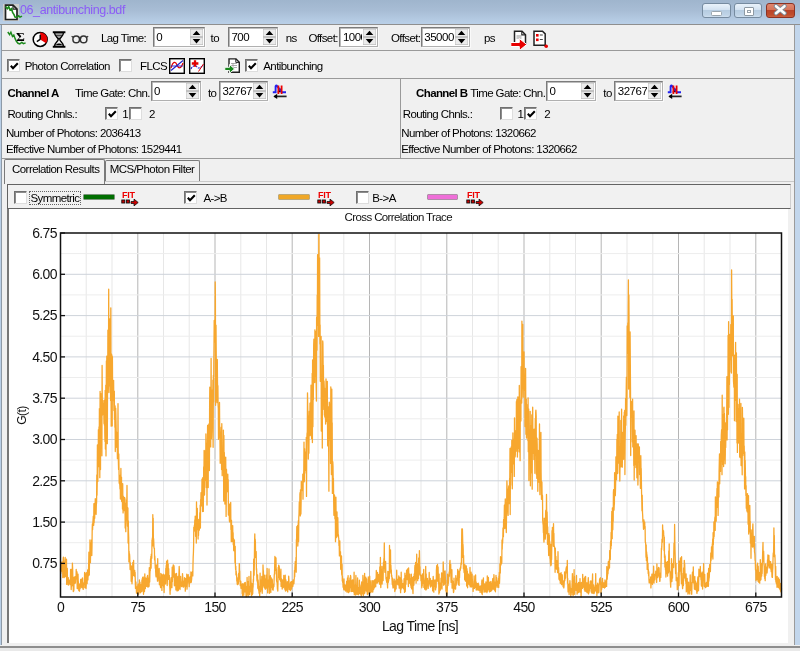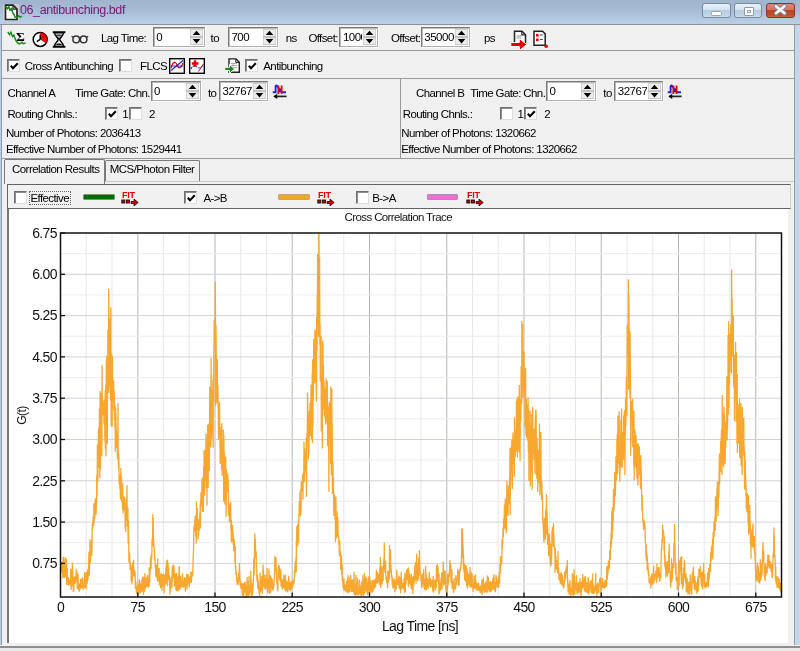--- a/index.html
+++ b/index.html
@@ -1,37 +1,37 @@
 <!DOCTYPE html>
 <html><head>
 <meta charset="utf-8">
 <style>
 * { margin:0; padding:0; box-sizing:border-box; }
 html,body { width:800px; height:651px; overflow:hidden; }
 body { font-family:"Liberation Sans", sans-serif; font-size:11.5px; letter-spacing:-0.6px; color:#000; background:#f0f0f0; position:relative; }
 .abs { position:absolute; }
 #titlebar { left:0; top:0; width:800px; height:24px;
   background:linear-gradient(#9fb5cd,#a8bdd5 45%,#b2c8e0 75%,#bad0e8); }
-#title-text { left:20px; top:4px; color:#701a75; font-size:12.5px; letter-spacing:-0.4px; }
+#title-text { left:20px; top:4px; color:#8b5cf6; font-size:12.5px; letter-spacing:-0.4px; }
 
 #leftframe { left:0; top:24px; width:2px; height:624px; background:linear-gradient(90deg,#b9cfe7 0,#b9cfe7 1px,#8e9aa7 1px); }
 #rightframe { left:794px; top:24px; width:6px; height:624px; background:linear-gradient(90deg,#9b9b9b 0,#9b9b9b 1.2px,#c2d6ec 1.2px); }
 #bottomframe { left:0px; top:645px; width:800px; height:6px; background:linear-gradient(#f0f0f0 0, #f0f0f0 0.8px, #8e8e8e 0.8px, #8e8e8e 3.2px, #e9e9e9 3.2px); }
 .lab { position:absolute; white-space:nowrap; line-height:13px; }
 .cb { position:absolute; width:13px; height:13px; background:#fff; border:1px solid #707070; border-right-color:#ddd; border-bottom-color:#ddd; box-shadow:inset 1px 1px 0 #8c8c8c; }
 .cb svg { position:absolute; left:0px; top:0px; }
 .field { position:absolute; background:#fff; border:1.2px solid #7b7b7b; border-right-color:#b0b0b0; border-bottom-color:#b0b0b0; box-shadow:inset 0.8px 0.8px 0 #a8a8a8, 0.8px 0.8px 0 #fdfdfd; }
 .field .val { position:absolute; left:2.5px; top:2.5px; font-size:11.5px; letter-spacing:-0.5px; white-space:nowrap; overflow:hidden; }
 
 .tab { position:absolute; background:#f1f1f1; border:1px solid #7a7a7a; border-bottom:none; border-radius:2px 2px 0 0; }
 #legend { left:7.2px; top:183.7px; width:784px; height:25.2px; background:#f1f1f1; border:1.2px solid #636363; border-right-color:#cfcfcf; }
 .legline { position:absolute; height:3.6px; }
 #chartpanel { left:9px; top:209px; width:779px; height:434px; background:#fff; }
 #chartleftb { left:7.2px; top:208.9px; width:1.5px; height:434px; background:#777; }
-.boldlab { font-weight:normal; letter-spacing:-0.6px; }
+.boldlab { font-weight:bold; letter-spacing:-0.6px; }
 </style>
 </head>
 <body>
 <div id="titlebar" class="abs"></div>
 <div id="title-icon" class="abs" style="left:3px;top:3px;width:20px;height:19px;"><svg width="21" height="20">
 <rect x="0" y="1" width="16" height="17" fill="#cfcfcf"></rect>
 <path d="M2.5 2.2 h7.5 l4 4 v10.3 h-11.5 z" fill="#fff" stroke="#222" stroke-width="1.7"></path>
 <path d="M10 2.2 v4 h4" fill="none" stroke="#222" stroke-width="1.2"></path>
 <path d="M2.5 3.5 l1.8 2.2 1.4-2 1.3 3.2 1.6-1.2 1 3.7 1.4 2.3 1 2.4 1.8 .4 1.8-1.6 1.4 1.2 2-1" fill="none" stroke="#1c8a1c" stroke-width="1.6"></path>
 </svg></div>
@@ -140,21 +140,21 @@
       <rect x="4" y="8.5" width="2.6" height="2.6" fill="#e80000"></rect>
       <path d="M7.8 5 h3 M7.8 9.5 h3" stroke="#444" stroke-width="1.2"></path>
       <circle cx="14.2" cy="16.2" r="1.8" fill="#e80000"></circle>
     </svg></div>
 
 <span class="cb" style="left:6.5px;top:59px;">
     <svg width="13" height="13" viewBox="0 0 13 13">
       <path d="M2.8 5.8 L5 8.2 L9.8 3.2" stroke="#000" stroke-width="2.1" fill="none"></path>
     </svg>
   </span>
-<div class="lab" style="left:24.7px;top:59.5px;">Cross Antibunching</div>
+<div class="lab" style="left:24.7px;top:59.5px;">Photon Correlation</div>
 <span class="cb" style="left:119px;top:58.8px;"></span>
 <div class="lab" style="left:140px;top:59.5px;">FLCS</div>
 <div class="abs" style="left:169.3px;top:58.2px;"><svg width="16" height="16">
       <rect x="0.7" y="0.7" width="14.6" height="14.6" fill="#fff" stroke="#000" stroke-width="1.4"></rect>
       <path d="M2 10 C4 3 6.5 3 8 7 C9.5 11 12 11 14 5" fill="none" stroke="#e00000" stroke-width="1.2"></path>
       <path d="M2 12.5 L14 2.5" stroke="#2222cc" stroke-width="1.2"></path>
       <path d="M2 8 h12" stroke="#2222cc" stroke-width="0.9"></path>
     </svg></div>
 <div class="abs" style="left:188.9px;top:58.2px;"><svg width="16" height="16">
       <rect x="0.7" y="0.7" width="14.6" height="14.6" fill="#fff" stroke="#000" stroke-width="1.4"></rect>
@@ -260,21 +260,21 @@
 <div class="lab" style="left:401.2px;top:142.5px;">Effective Number of Photons: 1320662</div>
 
 <div class="tab" style="left:3.7px;top:158.6px;width:101.3px;height:25px;"></div>
 <div class="tab" style="left:105px;top:159.5px;width:95px;height:21.5px;background:#efefef;"></div>
 <div class="lab" style="left:12px;top:162.5px;letter-spacing:-0.55px;">Correlation Results</div>
 <div class="lab" style="left:109.8px;top:162.5px;letter-spacing:-0.55px;">MCS/Photon Filter</div>
 
 <div id="legend" class="abs"></div>
 
 <span class="cb" style="left:14px;top:190.5px;"></span>
-<div class="lab" style="left:28.5px;top:190.5px;border:1px dotted #666;padding:0 1px;height:14px;">Effective</div>
+<div class="lab" style="left:28.5px;top:190.5px;border:1px dotted #666;padding:0 1px;height:14px;">Symmetric</div>
 <div class="legline abs" style="left:84px;top:195px;width:30px;background:#006e00;box-shadow:0 0 0 0.5px #033803;"></div>
 <div class="abs" style="left:120.5px;top:190px;"><svg width="19" height="16">
       <text x="1" y="7.5" font-size="9" font-weight="bold" fill="#ee0000" font-family="Liberation Sans" letter-spacing="-0.2">FIT</text>
       <rect x="0.8" y="10" width="3" height="3" fill="#cc0000" stroke="#111" stroke-width="0.9"></rect>
       <rect x="5.4" y="10" width="3" height="3" fill="#cc0000" stroke="#111" stroke-width="0.9"></rect>
       <path d="M10 11.5 h3 v-2.4 l4.2 3.4 -4.2 3.4 v-2.4 h-3 z" fill="#cc0000" stroke="#111" stroke-width="0.8"></path>
     </svg></div>
 <span class="cb" style="left:184px;top:190.5px;">
     <svg width="13" height="13" viewBox="0 0 13 13">
       <path d="M2.8 5.8 L5 8.2 L9.8 3.2" stroke="#000" stroke-width="2.1" fill="none"></path>

